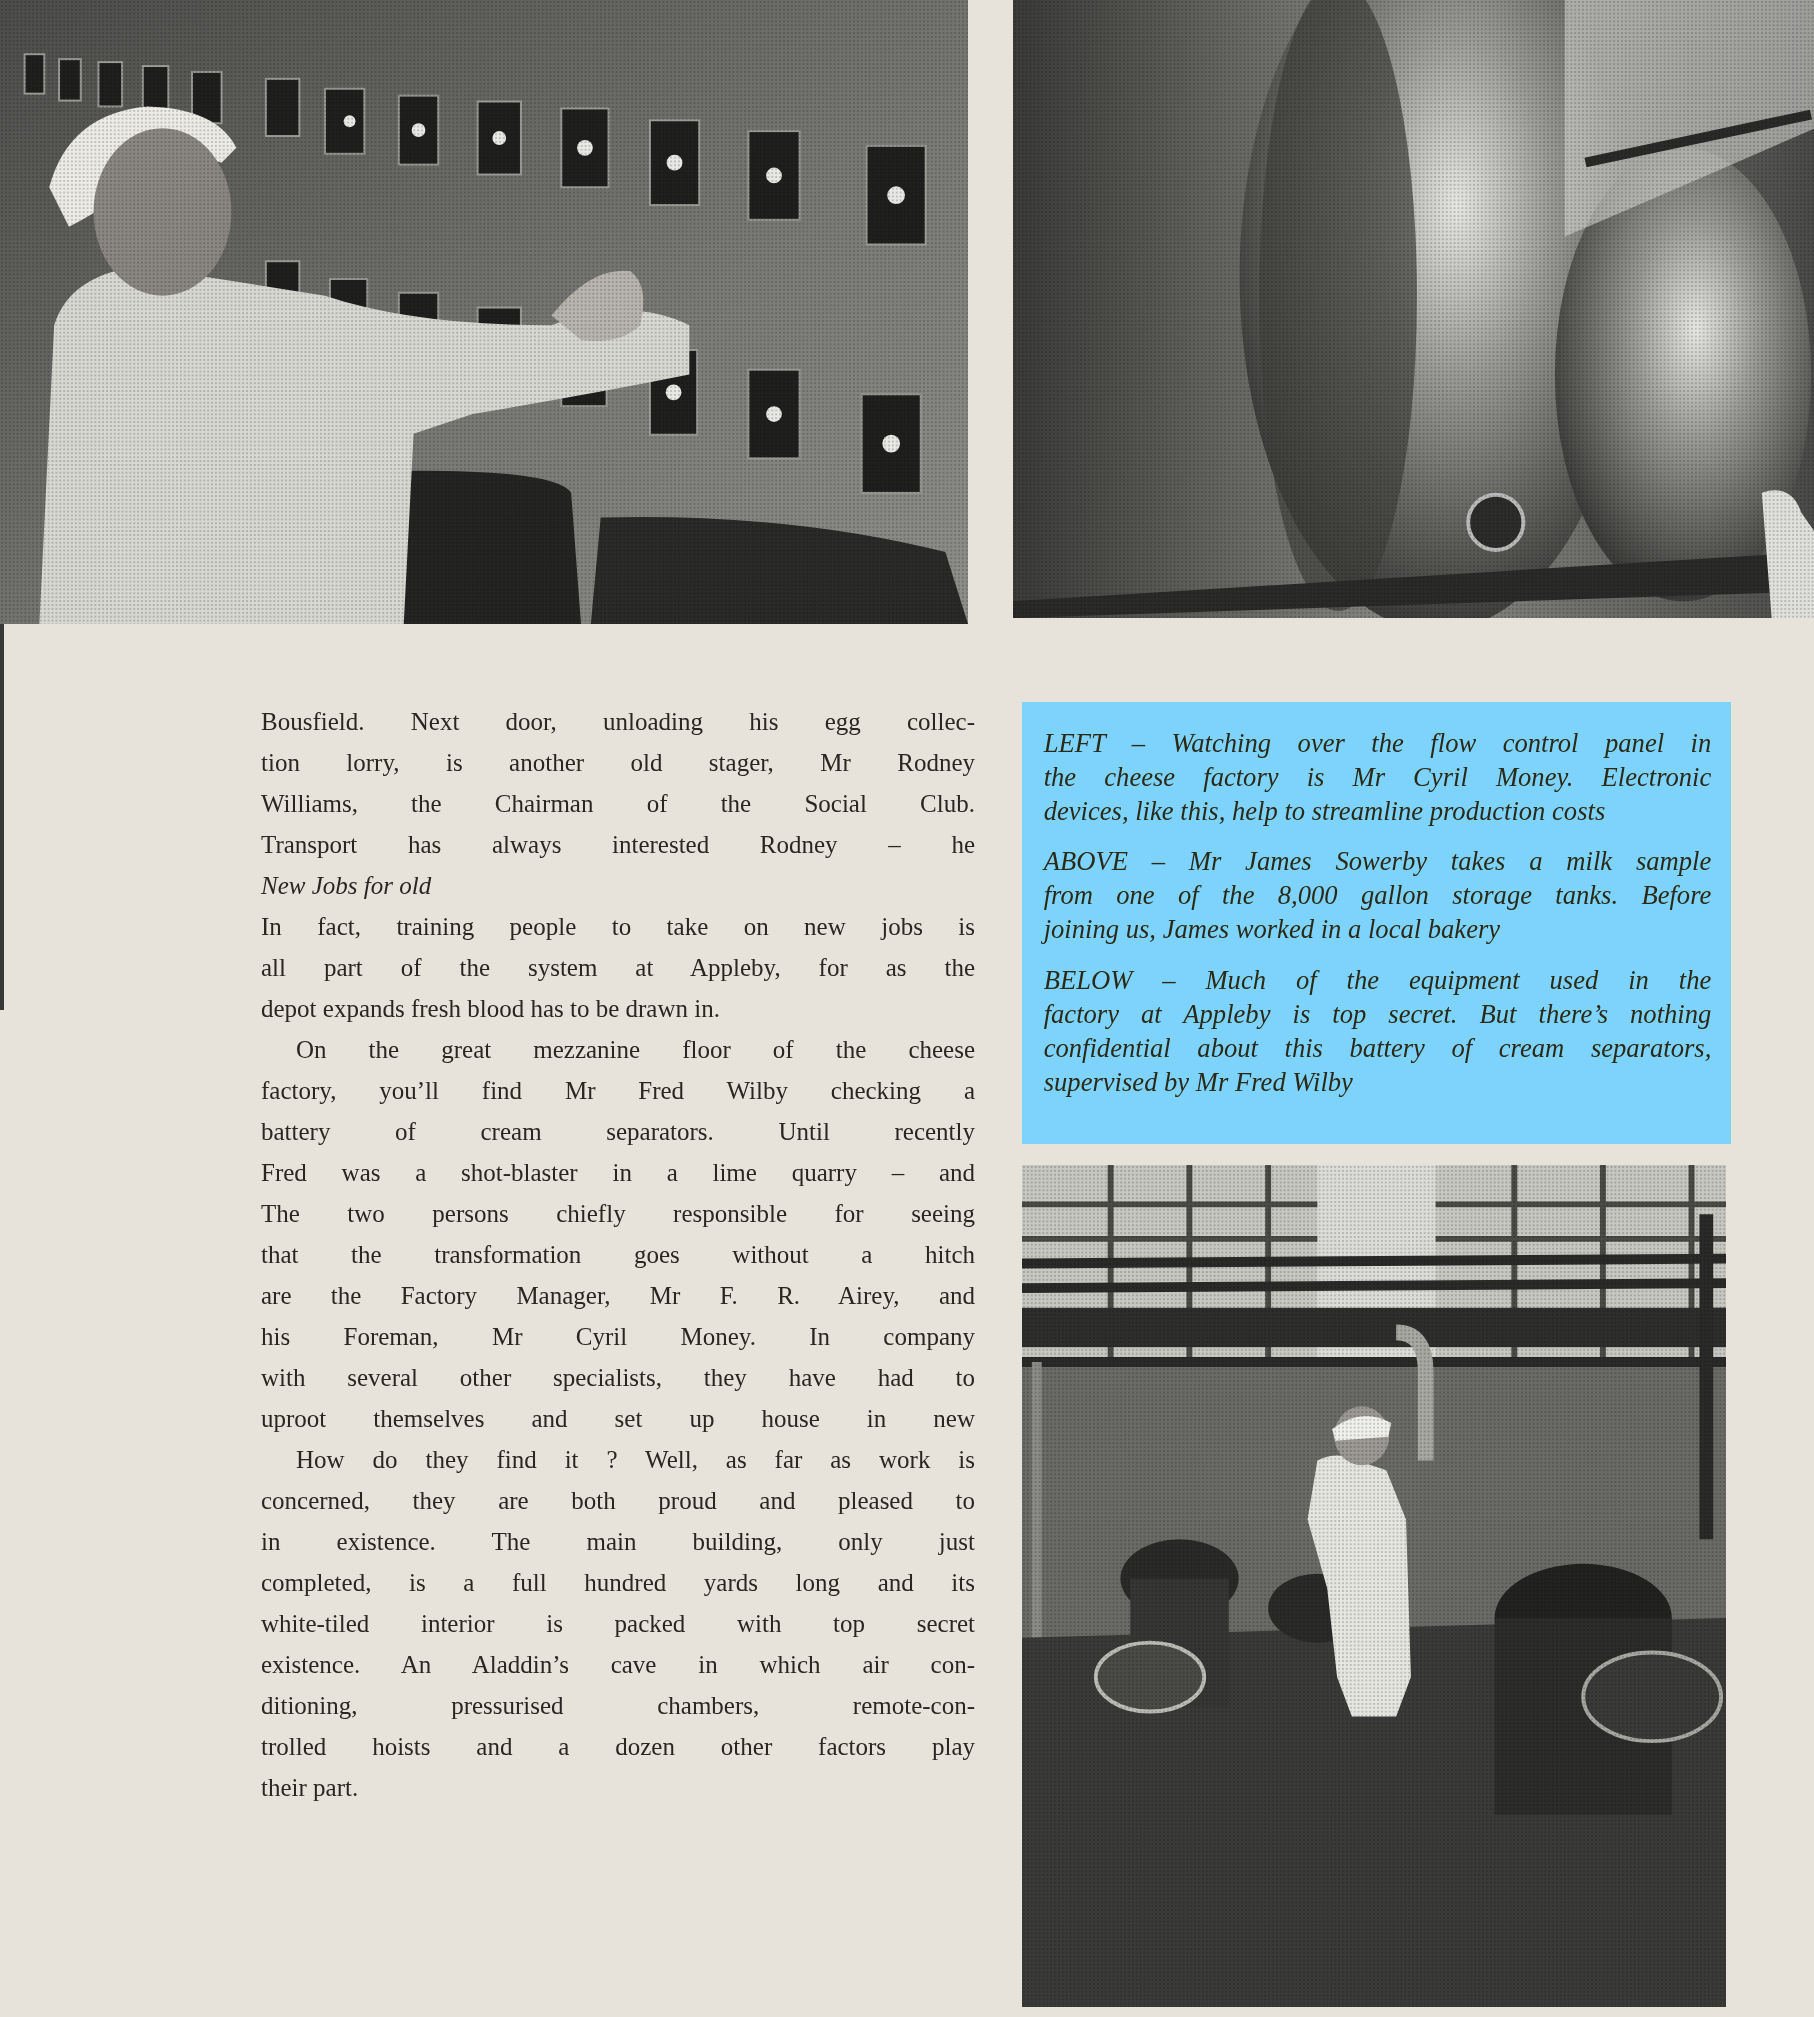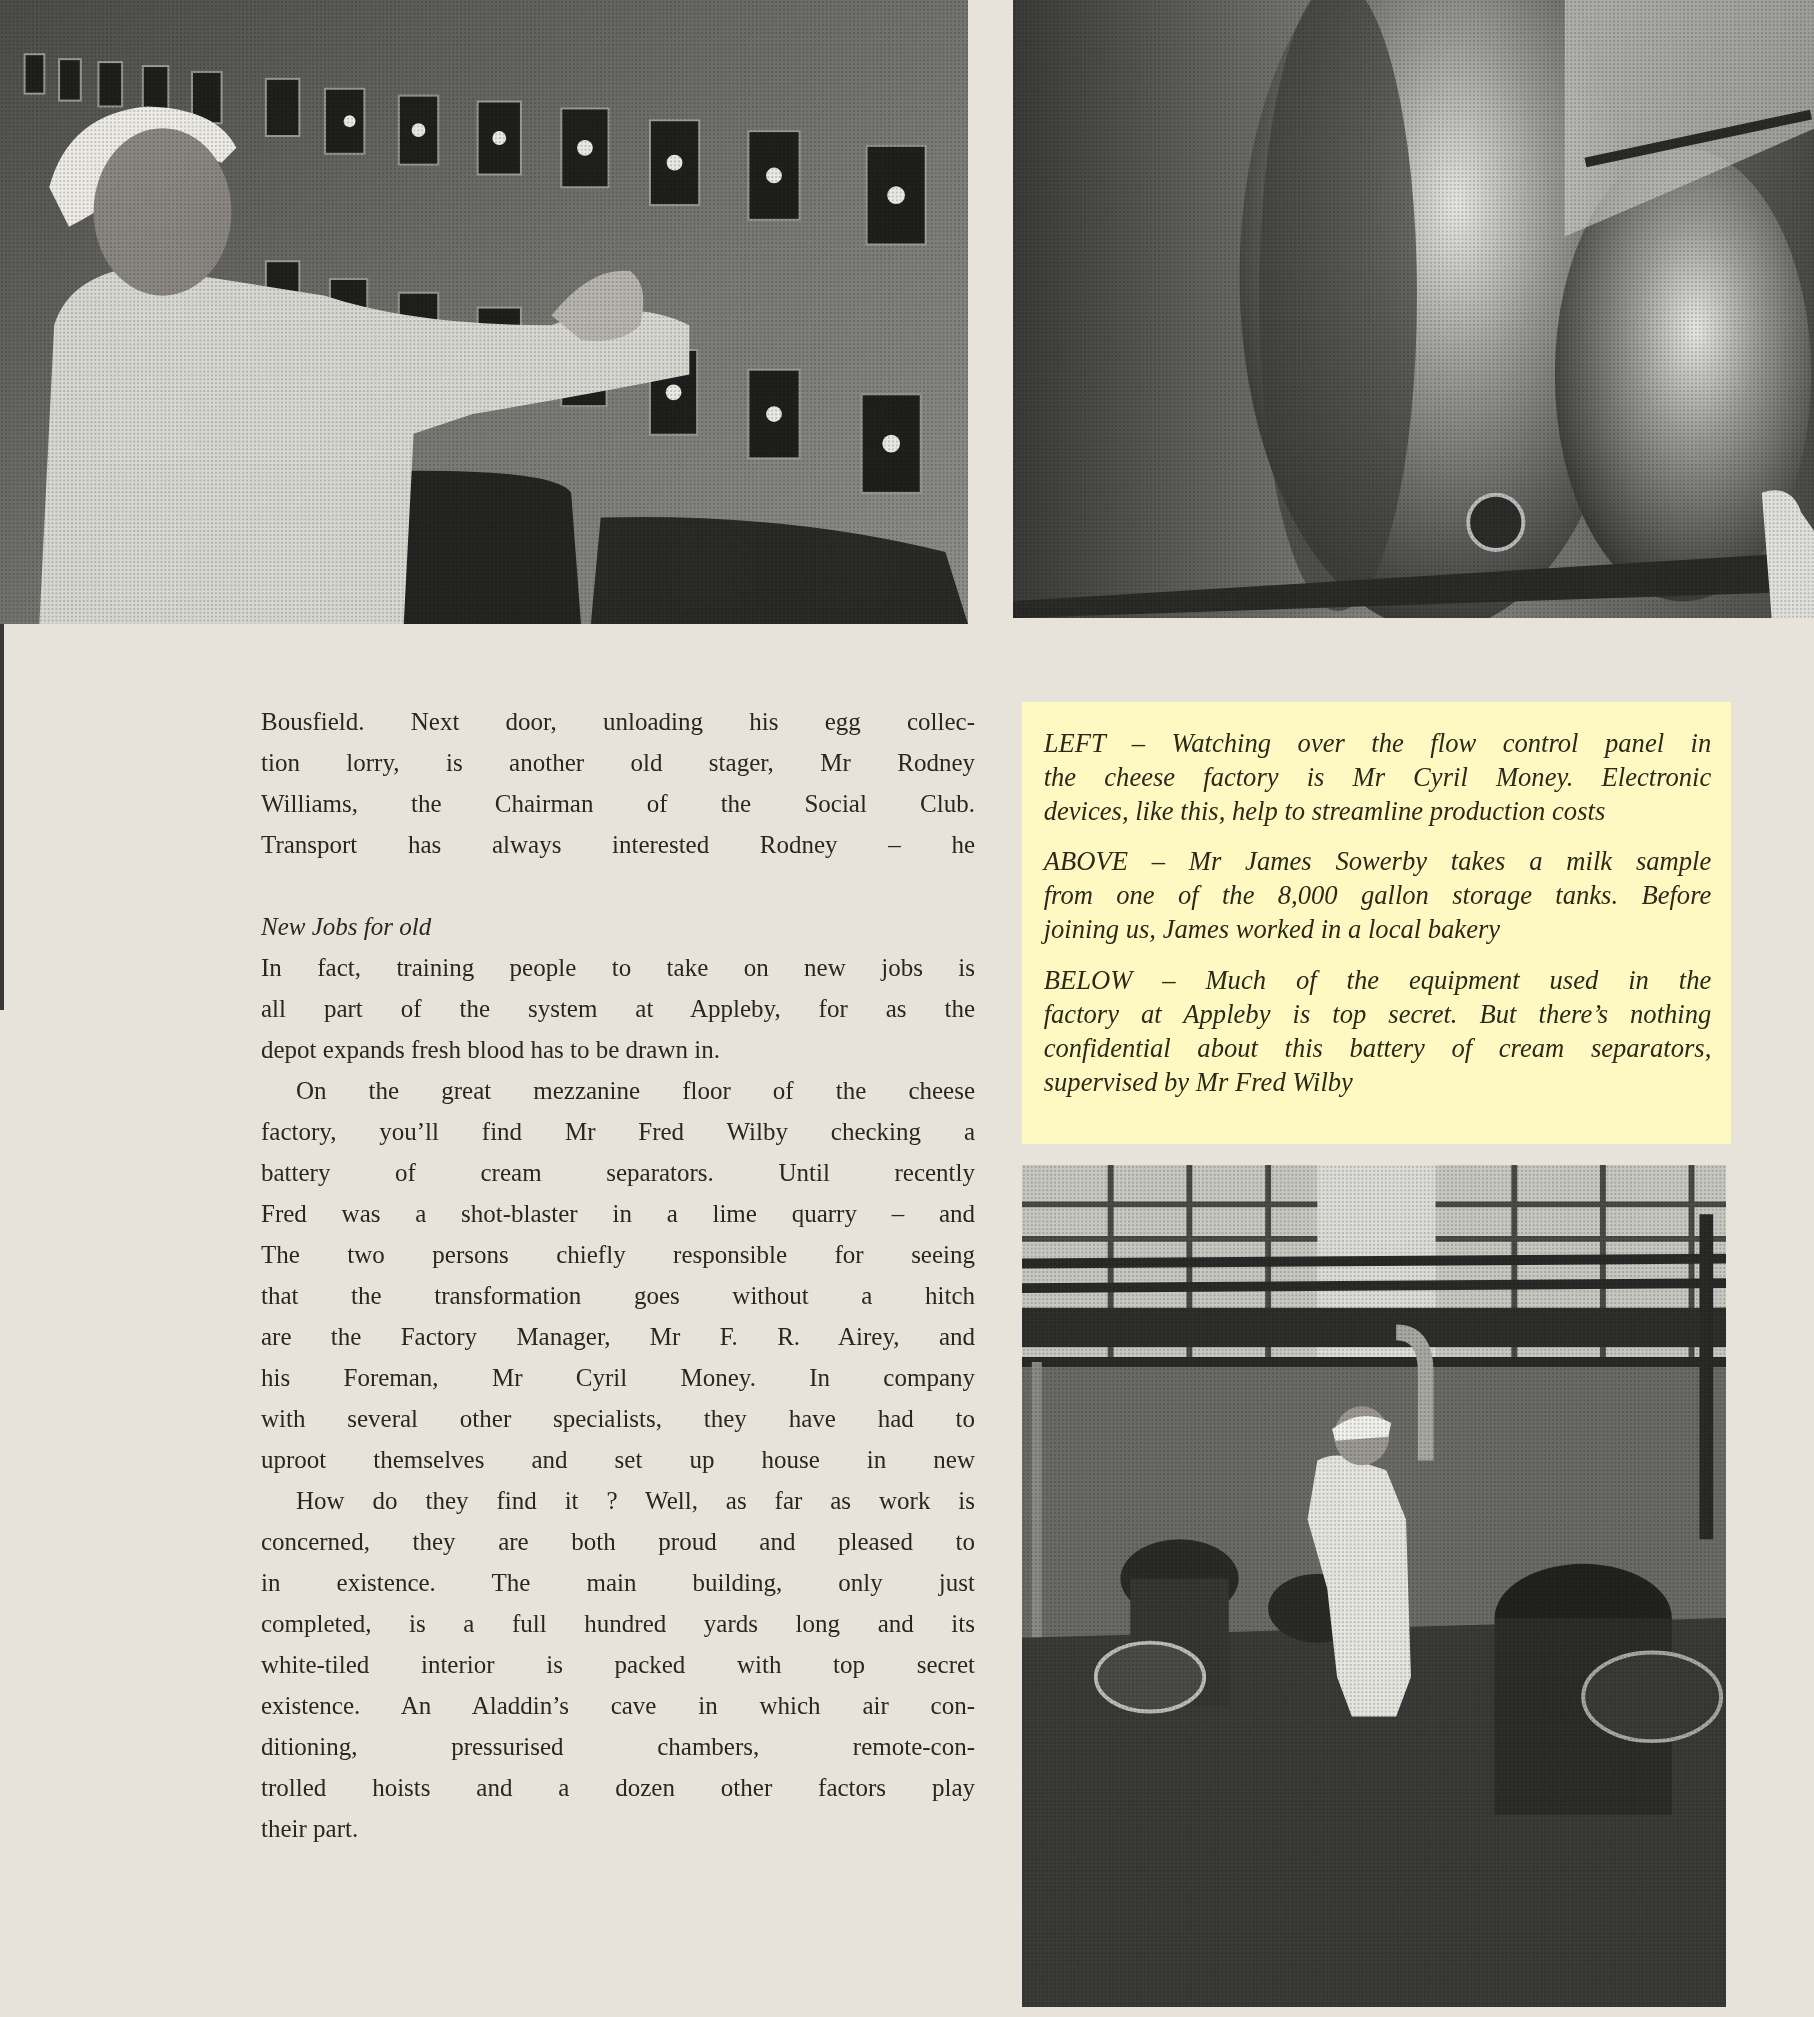--- a/index.html
+++ b/index.html
@@ -24,27 +24,27 @@
   #photo-top-right { left: 1013px; top: 0; width: 802px; height: 618px; }
   #photo-bottom    { left: 1022px; top: 1165px; width: 704px; height: 842px; }
 
   .edge-strip { position: absolute; left: 0; top: 624px; width: 3.9px; height: 386px; background: #3a3836; }
 
   .column {
     position: absolute; left: 261px; top: 701px; width: 714px;
     font-size: 25px; line-height: 41px; text-align: justify;
   }
   .column p { margin: 0; }
-  .column .subhead { font-style: italic; margin-top: 41px; }
+  .column .subhead { font-style: italic; }
   .column .line { display: block; text-align: justify; text-align-last: justify; white-space: nowrap; }
   .column .line.last { text-align-last: left; }
 
   .caption-box {
     position: absolute; left: 1022px; top: 702px; width: 709px; height: 442px;
-    background: #fef9c3;
+    background: #7dd3fc;
     box-sizing: border-box; padding: 23.6px 19.7px 0 21.7px;
     font-style: italic; font-size: 26.6px; line-height: 34px; color: #2b2a18;
   }
   .caption-box p { margin: 0 0 16.7px 0; }
   .caption-box .line { display: block; text-align: justify; text-align-last: justify; white-space: nowrap; }
   .caption-box .line.last { text-align-last: left; }
 </style>
 </head>
 <body>
 

